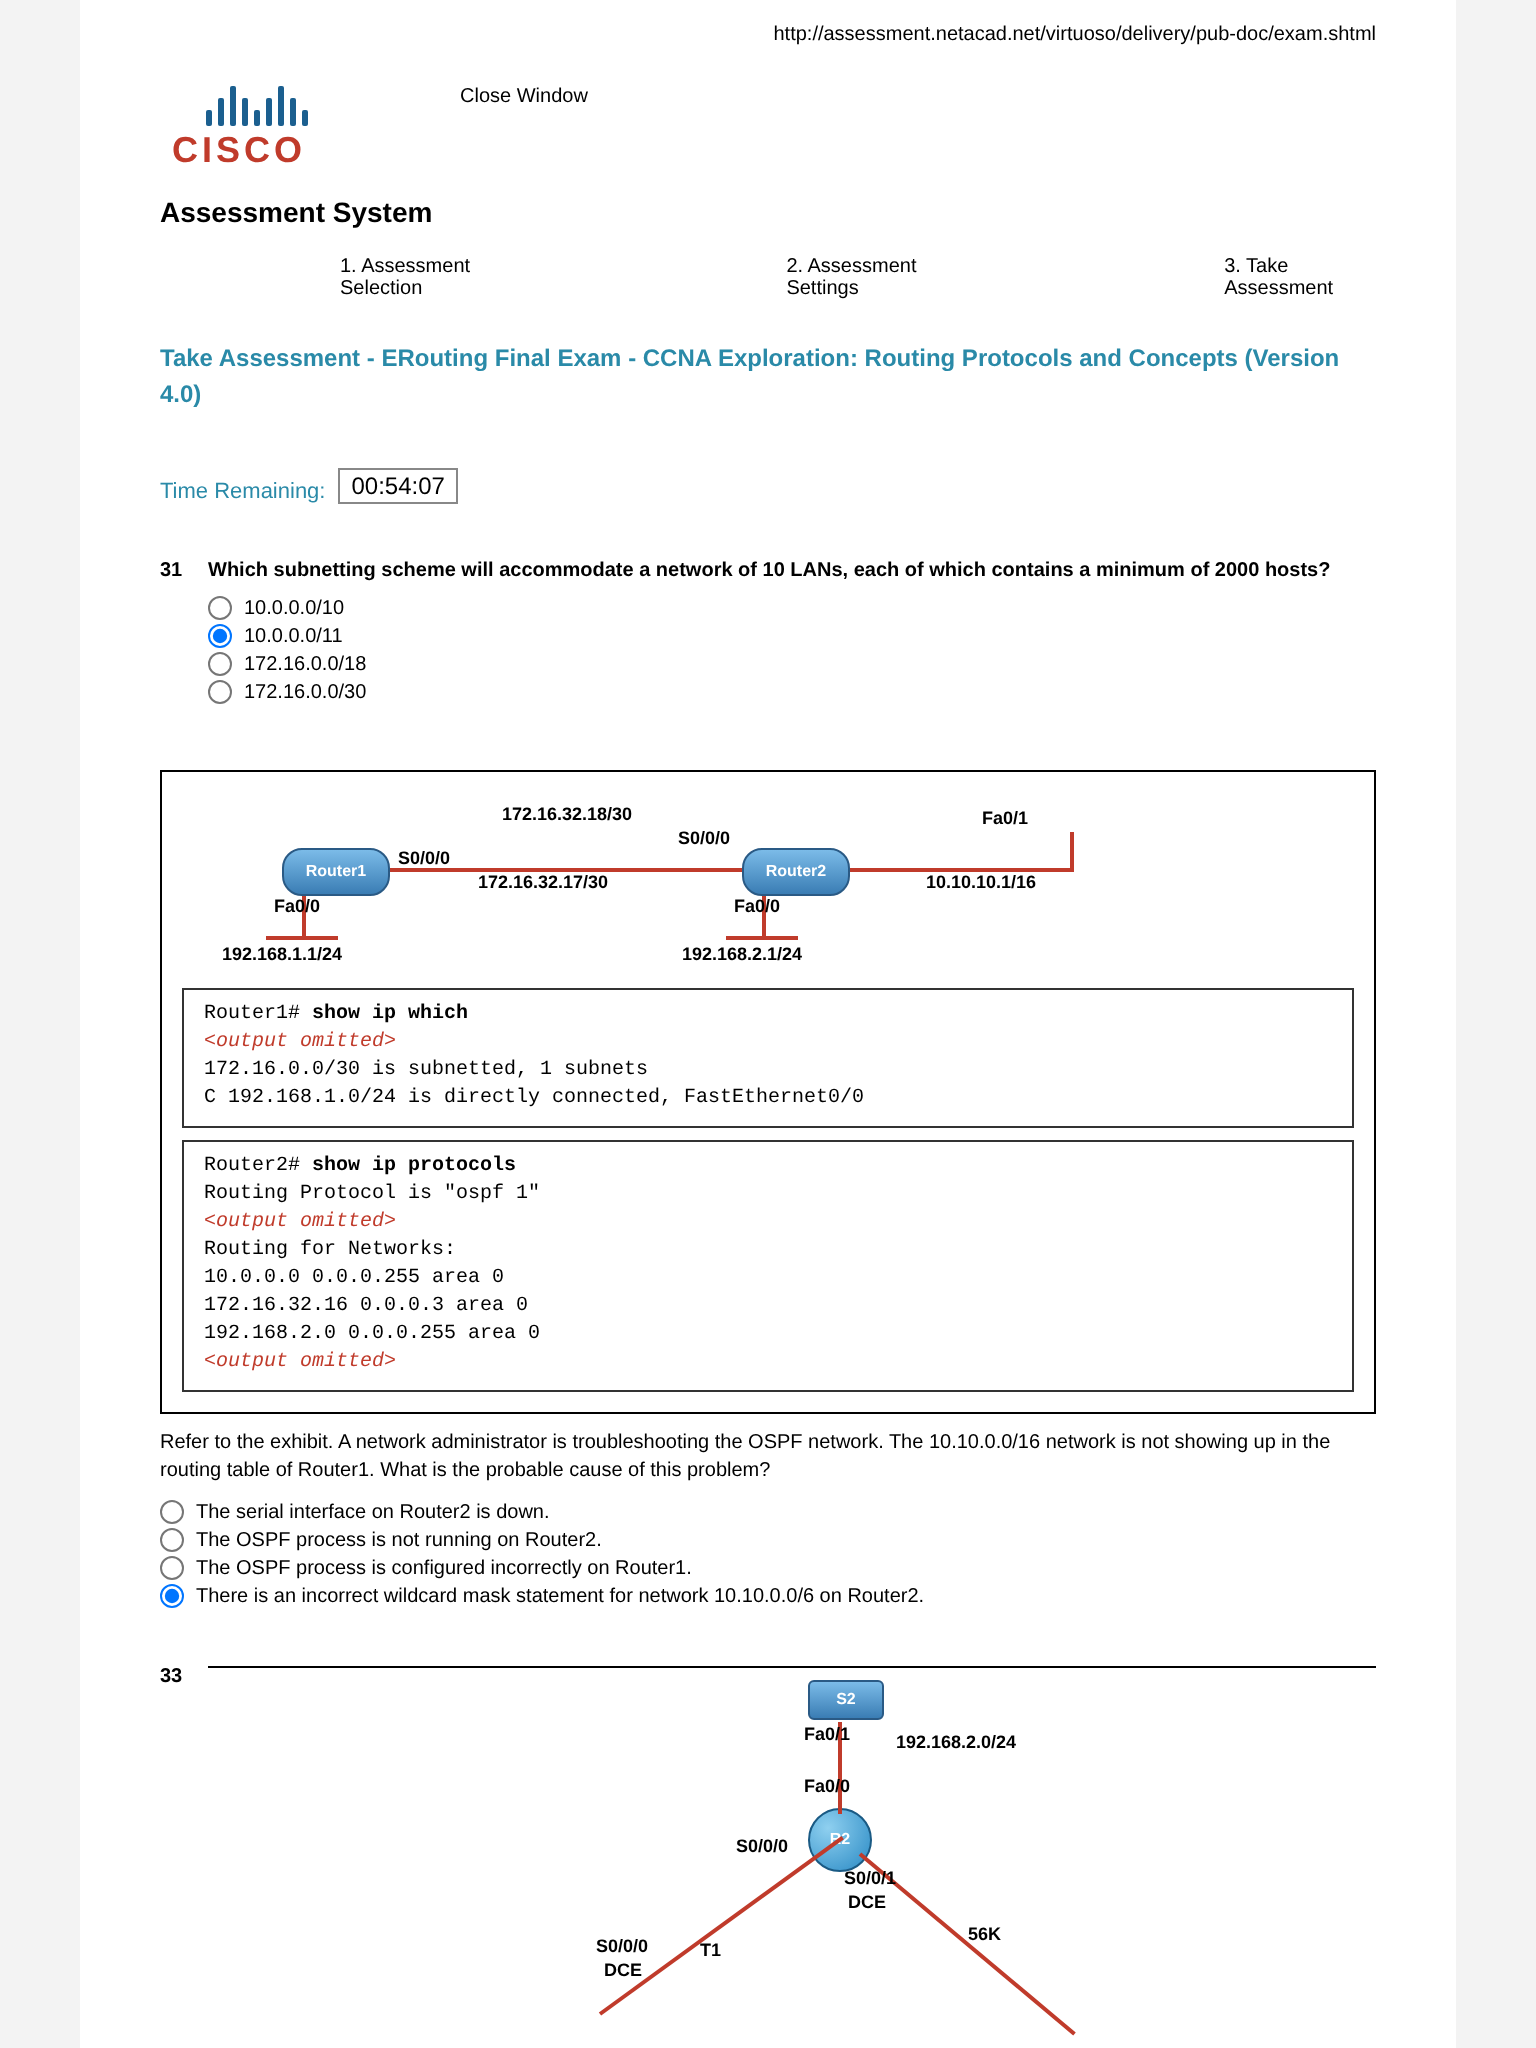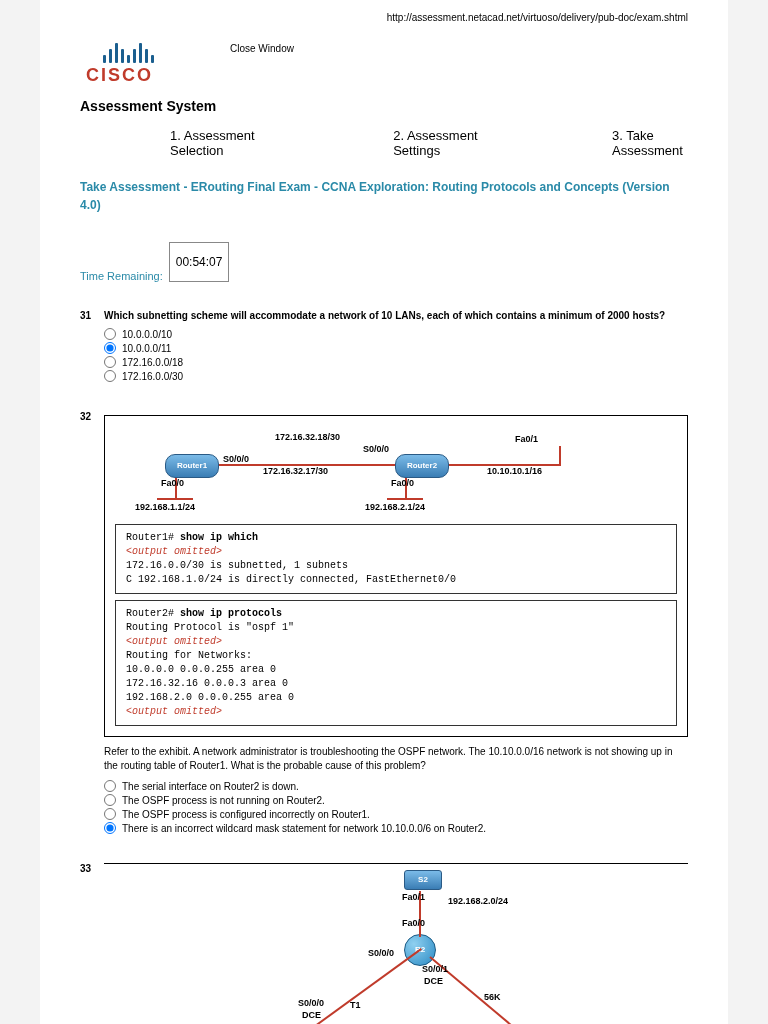--- a/index.html
+++ b/index.html
@@ -60,21 +60,21 @@
   }
   .sys-title {
     font-weight: bold;
     font-size: 14px;
     margin: 12px 0 14px 0;
   }
   .steps {
     display: flex;
     gap: 130px;
     padding-left: 90px;
-    font-size: 13px;
+    font-size: 10px;
     margin-bottom: 20px;
   }
   .assessment-title {
     color: #2a8aa8;
     font-weight: bold;
     font-size: 12px;
     line-height: 1.5;
     margin-bottom: 28px;
   }
   .time-row {
@@ -82,21 +82,21 @@
     align-items: flex-end;
     gap: 6px;
     margin-bottom: 28px;
   }
   .time-label {
     color: #2a8aa8;
     font-size: 11px;
   }
   .time-box {
     border: 1px solid #888;
-    padding: 12px 6px;
+    padding: 1px 6px;
     font-size: 12px;
     font-family: Arial;
   }
   .question {
     margin-bottom: 28px;
   }
   .q-row { display: flex; justify-content: space-between; }
   .q-num {
     width: 24px;
     font-size: 10px;
@@ -242,21 +242,20 @@
         <div class="opt">
             <input type="radio" name="q31" style="">
             <span>172.16.0.0/30</span>
           </div>
       </div>
     </div>
   </div>
 
   <div class="question">
     <div class="q-row">
-      <div class="q-num">32</div>
       <div class="q-body">
         <div class="exhibit">
           <div class="diagram">
             <div class="router-shape" style="left:50px;top:28px">Router1</div>
             <div class="router-shape" style="left:280px;top:28px">Router2</div>
             <div class="hline" style="left:104px;top:38px;width:176px"></div>
             <div class="hline" style="left:334px;top:38px;width:110px"></div>
             <div class="vline" style="left:444px;top:20px;height:20px"></div>
             <div class="vline" style="left:60px;top:52px;height:20px"></div>
             <div class="hline" style="left:42px;top:72px;width:36px"></div>

